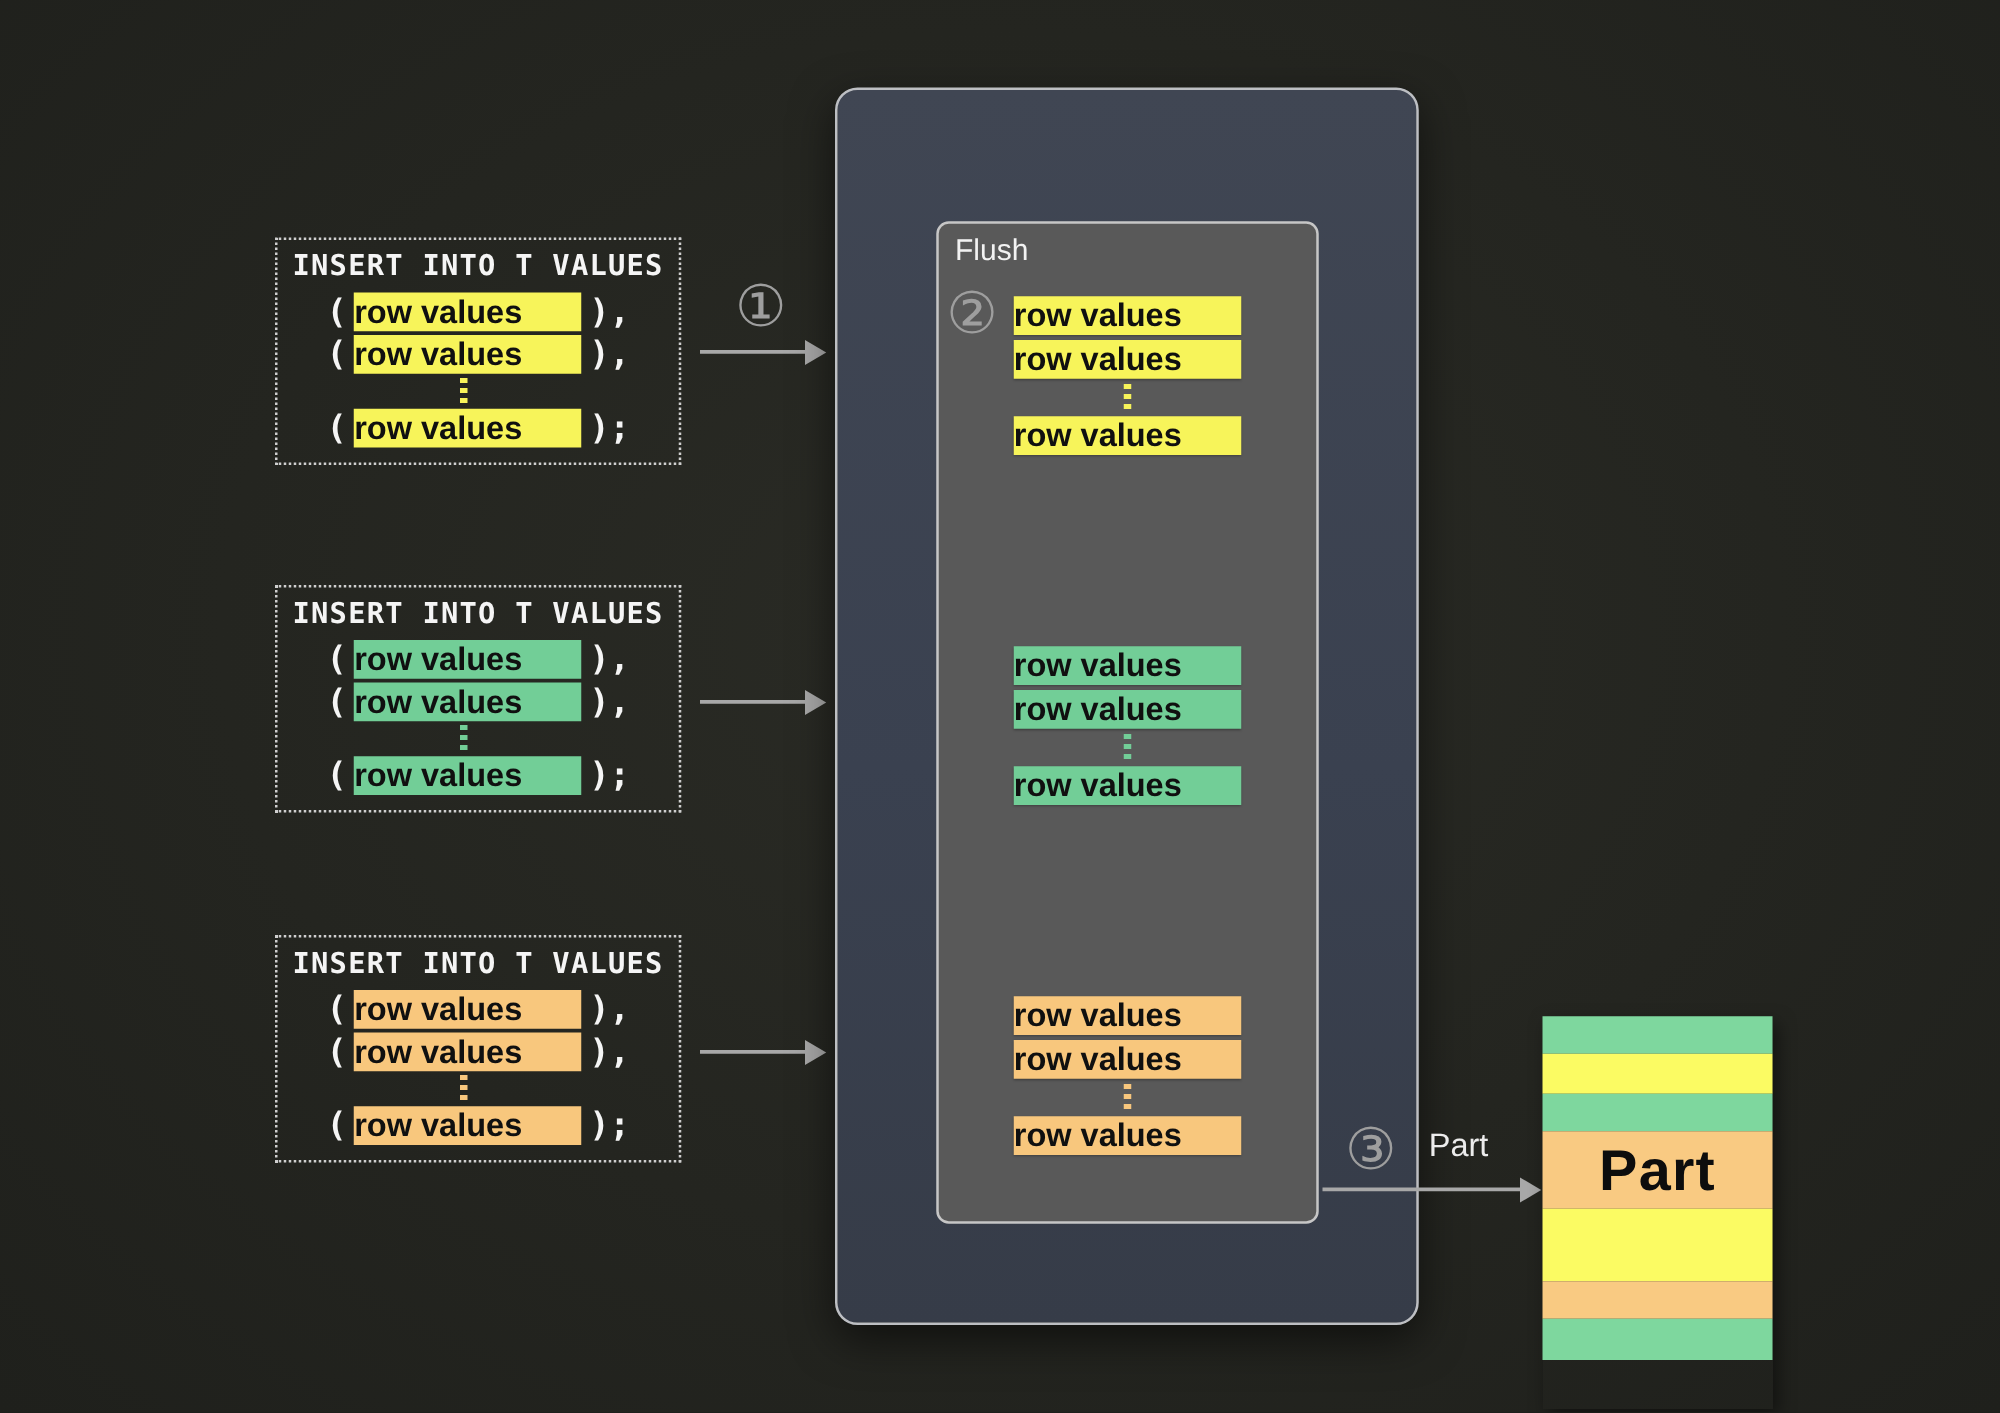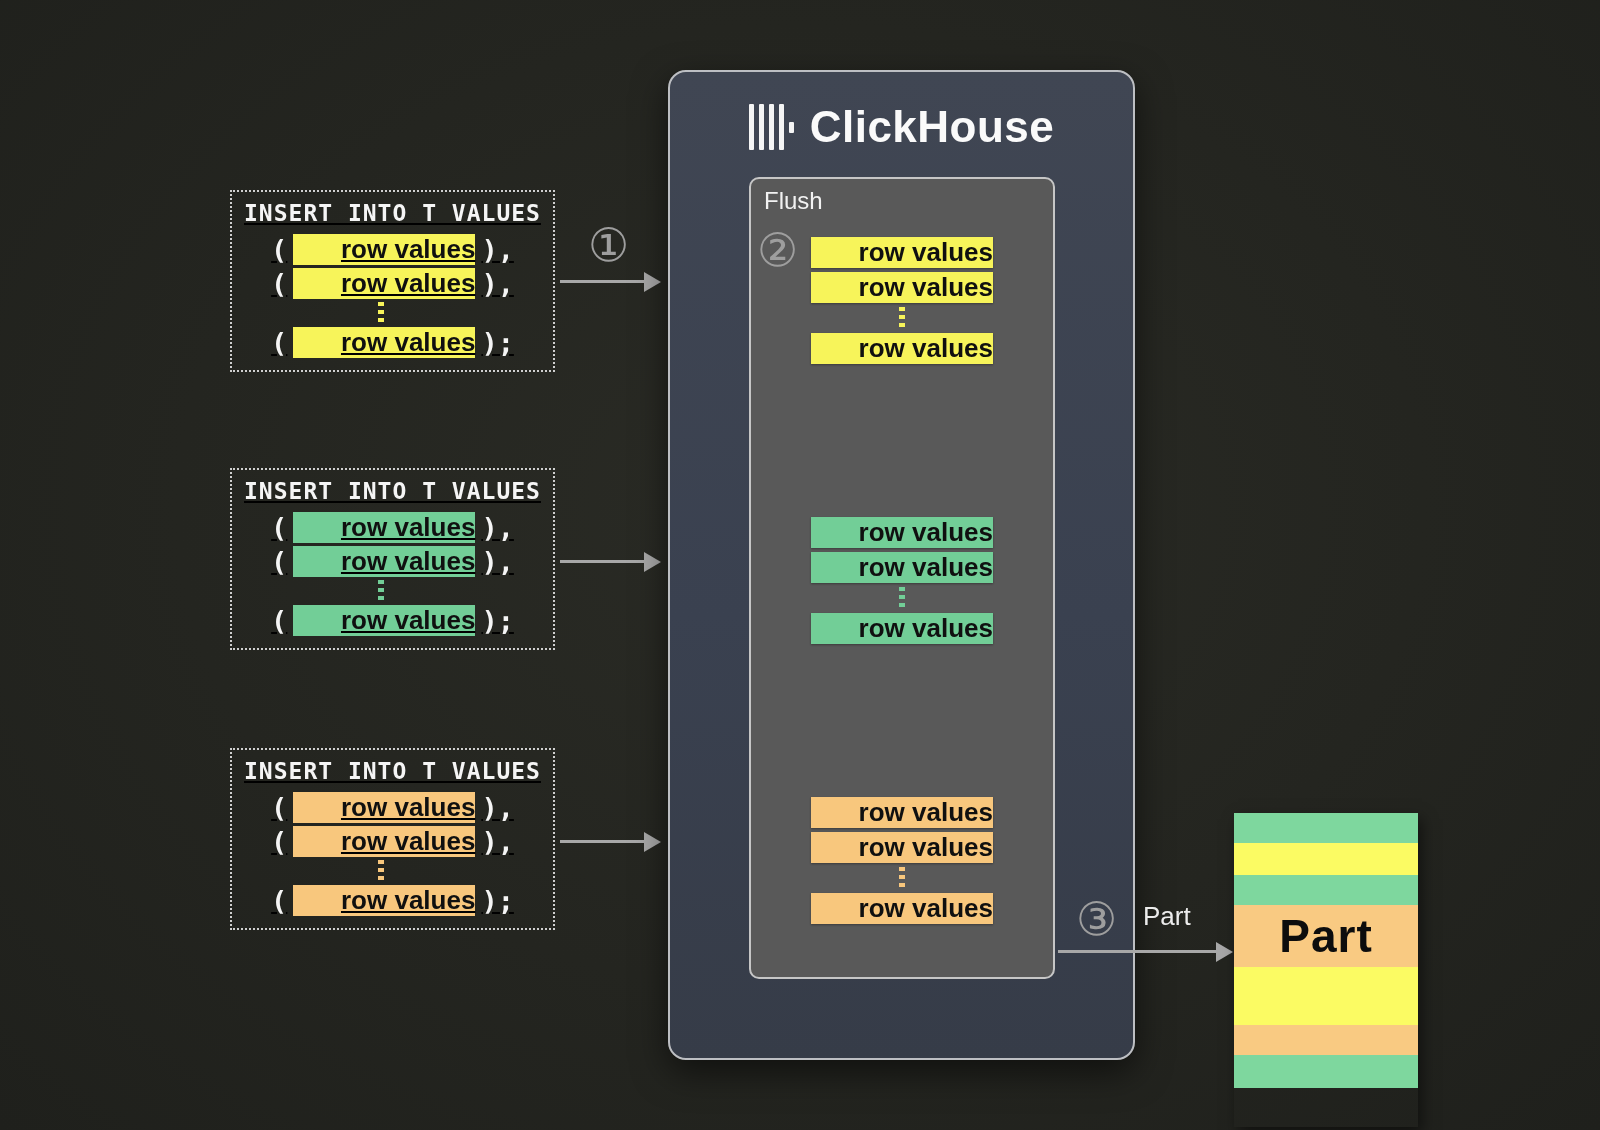--- a/index.html
+++ b/index.html
@@ -3,39 +3,38 @@
 <meta charset="utf-8">
 <style>
   html,body{margin:0;padding:0;background:#1d1e1a;}
   #stage{
     position:relative;width:1600px;height:1130px;overflow:hidden;
     background:radial-gradient(ellipse at 50% 45%, #2a2b25 0%, #242520 55%, #1f201c 100%);
     font-family:"Liberation Sans", sans-serif;
   }
   
   .insert-box{
-    position:absolute;left:230px;width:325px;height:182px;
+    position:absolute;left:220px;width:325px;height:182px;
     border:2px dotted #cfcfcf;box-sizing:border-box;
     padding:8px 10px 6px 10px;
-    text-decoration:underline;
   }
   .insert-title{
     font-family:"DejaVu Sans Mono", monospace;font-weight:bold;
     font-size:23px;color:#f5f5f5;letter-spacing:1px;white-space:nowrap;
     margin:0 0 8px 2px;
   }
   .insert-rows{display:flex;flex-direction:column;align-items:center;gap:3px;}
   .code-row{
     display:flex;align-items:center;gap:6px;
     font-family:"DejaVu Sans Mono", monospace;font-weight:bold;
     font-size:27px;color:#f5f5f5;line-height:31px;
   }
   .chip{
     display:inline-block;width:182px;height:31px;line-height:31px;
-    text-align:right;color:#101010;font-weight:bold;font-size:26px;
+    text-align:left;color:#101010;font-weight:bold;font-size:26px;
     font-family:"Liberation Sans", sans-serif;white-space:nowrap;
   }
   .vdots{
     width:6px;height:22px;transform:translateX(-12px);
     background-image:repeating-linear-gradient(to bottom, currentColor 0 4px, transparent 4px 8px);
   }
   
   .h-arrow{position:absolute;}
   .h-arrow .shaft{position:absolute;left:0;top:8px;height:3px;background:#a8a8a8;}
   .h-arrow .head{
@@ -171,30 +170,20 @@
   <div class="h-arrow" style="left:560px;top:552px;width:100px;height:20px">
     <div class="shaft" style="width:84px"></div>
       <div class="head" style="left:84px"></div>
   </div>
   <div class="h-arrow" style="left:560px;top:832px;width:100px;height:20px">
     <div class="shaft" style="width:84px"></div>
       <div class="head" style="left:84px"></div>
   </div>
 
   <div class="ch-panel">
-    <div class="ch-header">
-      <div class="ch-logo">
-        <div class="bar"></div>
-          <div class="bar"></div>
-          <div class="bar"></div>
-          <div class="bar"></div>
-          <div class="dot"></div>
-      </div>
-      <div class="ch-title">ClickHouse</div>
-    </div>
 
     <div class="buffer-panel">
       <div class="buffer-label">Flush</div>
 
       <div class="step-circle" style="left:6px;top:48px">②</div>
 
       <div class="buffer-group" style="top:58px">
         <span class="chip" style="background: rgb(247, 244, 90);">row values</span>
         <span class="chip" style="background: rgb(247, 244, 90);">row values</span>
         <div class="vdots" style="color: rgb(247, 244, 90);"></div>

